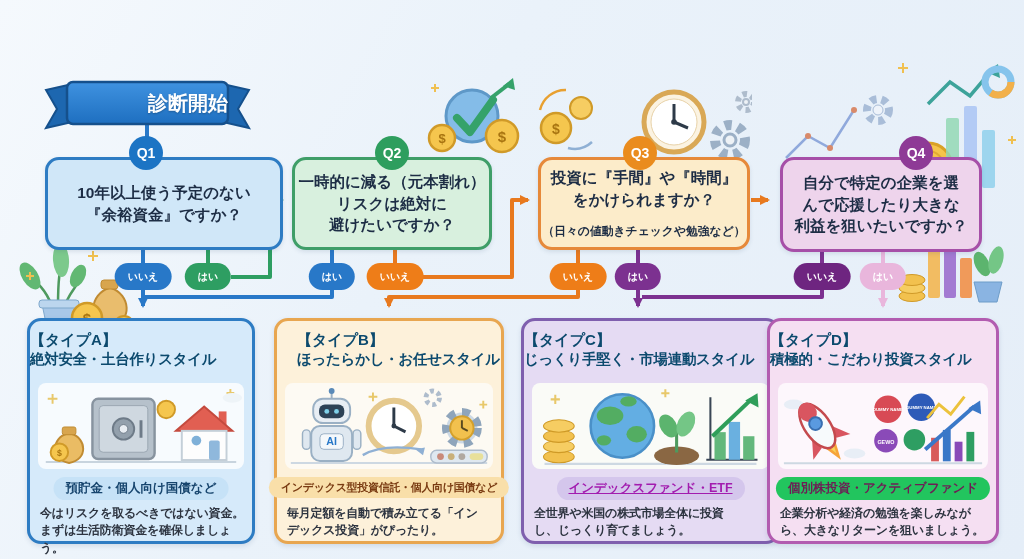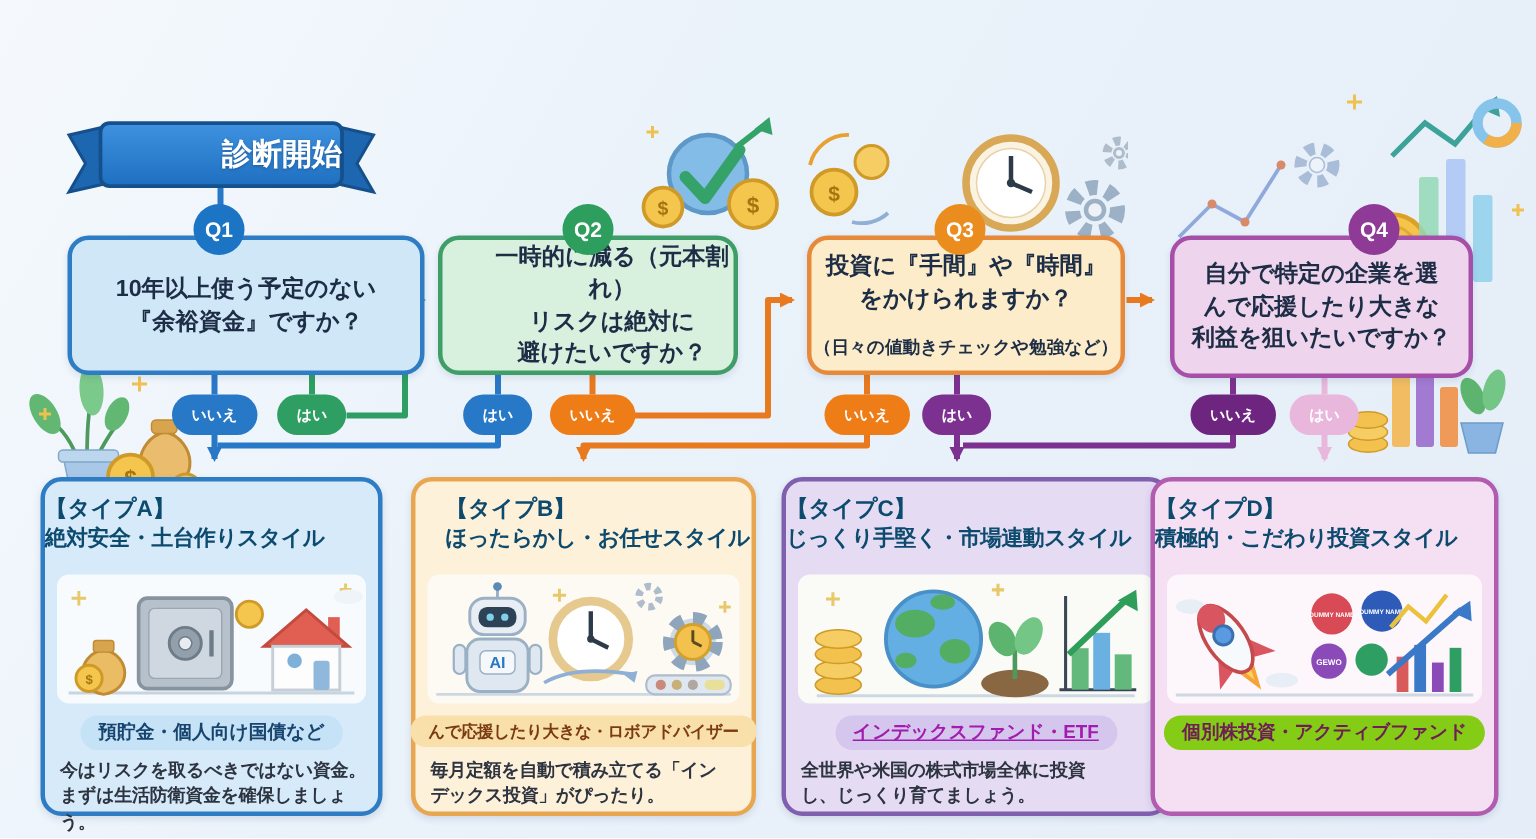--- a/index.html
+++ b/index.html
@@ -12,21 +12,21 @@
   .ribbon-wrap{position:absolute;left:40px;top:76px;width:215px;height:56px;z-index:2;}
   .ribbon-label{position:absolute;left:67px;top:82px;width:161px;height:42px;line-height:42px;
     text-align:right;color:#fff;font-size:20px;font-weight:800;z-index:3;text-shadow:0 1px 2px rgba(0,0,0,.25);}
   
   .qbox{position:absolute;top:157px;height:93px;box-sizing:border-box;border-radius:14px;
     border:3px solid;display:flex;flex-direction:column;align-items:center;justify-content:center;
     text-align:center;z-index:2;box-shadow:0 2px 4px rgba(40,70,110,.12);}
   .q-text{font-size:15.5px;font-weight:800;color:#1d2d45;line-height:1.38;white-space:pre-line;}
   .q-note{font-size:11.8px;font-weight:800;color:#1d2d45;margin-top:14px;}
   .qbox.q1{left:45px;width:238px;background:#d0e7f8;border-color:#2e7cc3;}
-  .qbox.q2{left:292px;width:200px;background:#d8f0de;border-color:#3f9e68;padding-left:32px;}
+  .qbox.q2{left:292px;width:200px;background:#d8f0de;border-color:#3f9e68;}
   .qbox.q3{left:538px;width:212px;background:#fcecca;border-color:#e6893a;}
   .qbox.q4{left:780px;width:202px;height:95px;background:#eed4ec;border-color:#a64fa8;}
   .badge{position:absolute;top:136px;width:34px;height:34px;border-radius:50%;color:#fff;
     display:flex;align-items:center;justify-content:center;font-size:14px;font-weight:800;z-index:3;}
   .badge.b1{left:129px;background:#1c74c4;}
   .badge.b2{left:375px;background:#2e9e5e;}
   .badge.b3{left:623px;background:#ea8c1e;}
   .badge.b4{left:864px;background:#8e3a96;margin-left:35px;}
   
   .pill{position:absolute;top:263px;height:27px;border-radius:14px;color:#fff;font-size:10px;
@@ -46,21 +46,21 @@
   .t-head{padding-top:9px;text-align:left;font-weight:800;color:#0c4a6e;line-height:1.35;}
   .t-head .l1{font-size:15px;} .t-head .l2{font-size:14.5px;letter-spacing:-.3px;}
   .t-illus{position:absolute;top:62px;left:8px;right:8px;height:86px;border-radius:8px;overflow:hidden;}
   .ta .t-illus{background:#f7fbfe;} .tb .t-illus{background:#fdfaf3;}
   .tc .t-illus{background:#fafbf7;} .td .t-illus{background:#fdf7fc;}
   .t-tag{position:absolute;top:156px;left:50%;transform:translateX(-50%);white-space:nowrap;
     padding:3px 12px;border-radius:13px;font-size:12.5px;font-weight:800;}
   .ta .t-tag{background:#c6e2f7;color:#17456e;}
   .tb .t-tag{background:#f9dfa9;color:#7a3b12;font-size:11px;letter-spacing:-.3px;}
   .tc .t-tag{background:#d4c6ec;color:#a21caf;text-decoration:underline;}
-  .td .t-tag{background:#84cc16;color:#6e1d55;font-family:Liberation Mono, monospace;}
+  .td .t-tag{background:#22c55e;color:#6e1d55;font-family:Liberation Mono, monospace;}
   .t-desc{position:absolute;top:184px;left:10px;right:5px;font-size:12px;font-weight:700;
     color:#2d3440;line-height:1.45;white-space:pre-line;letter-spacing:-.2px;}
   .lines{position:absolute;left:0;top:0;z-index:1;}
   .decor{position:absolute;z-index:0;}
 </style>
 </head>
 <body>
 
 <div class="canvas">
 
@@ -332,21 +332,21 @@
           <rect x="150" y="67" width="58" height="13" rx="6" fill="#dfe8f0" stroke="#aebccc" stroke-width="1.5"></rect>
           <circle cx="160" cy="73.5" r="3.5" fill="#c98a7a"></circle>
             <circle cx="171" cy="73.5" r="3.5" fill="#c9b07a"></circle>
             <circle cx="182" cy="73.5" r="3.5" fill="#b0a8a0"></circle>
           <rect x="190" y="70" width="14" height="7" rx="3.5" fill="#e8e09a"></rect>
         </g>
         <path d="M80,72 Q100,60 140,66" fill="none" stroke="#8fb0d4" stroke-width="2.5"></path>
         <polygon points="144,64 142,72 134,66" fill="#8fb0d4"></polygon>
       </svg>
     </div>
-    <div class="t-tag">んで応援したり大きな・ロボアドバイザー</div>
+    <div class="t-tag">インデックス型投資信託・個人向け国債など</div>
     <div class="t-desc">毎月定額を自動で積み立てる「イン
 デックス投資」がぴったり。</div>
   </div>
 
   <div class="tbox tc">
     <div class="t-head">
       <div class="l1">【タイプC】</div>
       <div class="l2">じっくり手堅く・市場連動スタイル</div>
     </div>
     <div class="t-illus">
@@ -425,15 +425,17 @@
           <rect x="156" y="54" width="8" height="24" fill="#d85a5a"></rect>
           <rect x="168" y="46" width="8" height="32" fill="#3a78c8"></rect>
           <rect x="180" y="58" width="8" height="20" fill="#8a4ab8"></rect>
           <rect x="192" y="48" width="8" height="30" fill="#2e9e62"></rect>
           <line x1="150" y1="66" x2="200" y2="22" stroke="#3a78c8" stroke-width="4"></line>
           <polygon points="206,16 207,30 194,24" fill="#3a78c8"></polygon>
         </g>
       </svg>
     </div>
     <div class="t-tag">個別株投資・アクティブファンド</div>
+    <div class="t-desc">企業分析や経済の勉強を楽しみなが
+ら、大きなリターンを狙いましょう。</div>
   </div>
 
 </div>
 
 </body></html>

